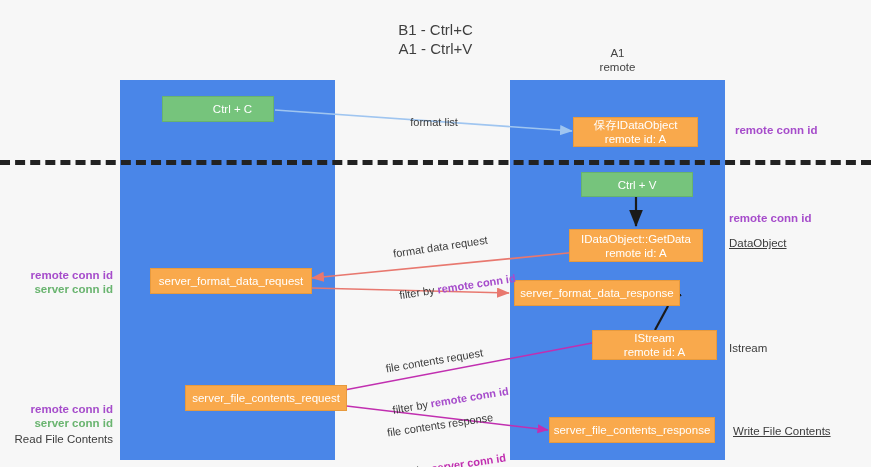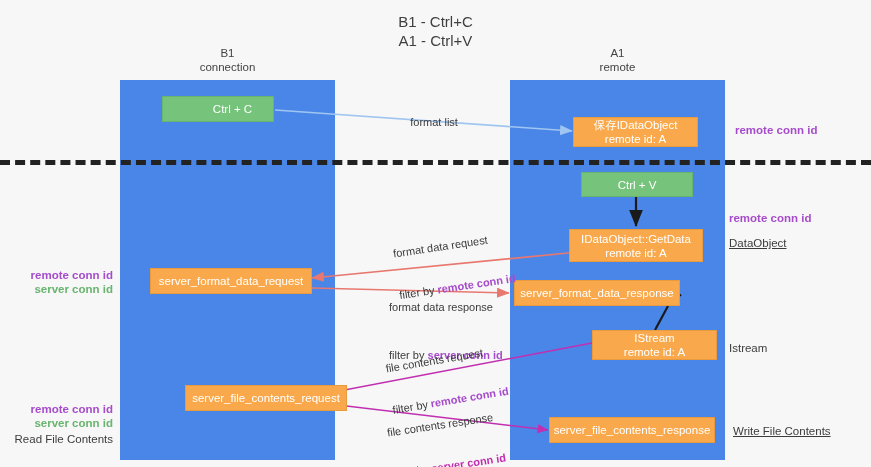--- a/index.html
+++ b/index.html
@@ -7,21 +7,21 @@
     width:871px;height:467px;
     background:#f7f7f7;
     font-family:"Liberation Sans","DejaVu Sans",sans-serif;
     position:relative;overflow:hidden;
     color:#3c3c3c;
   }
   #stage{position:absolute;left:0;top:0;width:871px;height:467px;}
   svg#wires{position:absolute;left:0;top:0;width:871px;height:467px;pointer-events:none;}
 
   .title{
-    position:absolute;left:0;top:12px;width:871px;text-align:center;
+    position:absolute;left:0;top:20px;width:871px;text-align:center;
     font-size:15px;line-height:19px;color:#3f3f3f;
   }
   .title div{white-space:pre;}
 
   .lane{
     position:absolute;top:80px;height:380px;background:#4a86e8;
   }
   #lane-b1{left:120px;width:215px;}
   #lane-a1{left:510px;width:215px;}
 
@@ -65,24 +65,20 @@
 </head>
 <body>
 
 <div id="stage">
 
   <div class="title">
     <div>B1 - Ctrl+C</div>
     <div>A1 - Ctrl+V</div>
   </div>
 
-  <div class="lane-head" id="head-b1">
-    <div>B1</div>
-    <div>connection</div>
-  </div>
   <div class="lane-head" id="head-a1">
     <div>A1</div>
     <div>remote</div>
   </div>
 
   <div class="lane" id="lane-b1"></div>
   <div class="lane" id="lane-a1"></div>
 
   <svg id="wires" viewBox="0 0 871 467">
     <defs>
@@ -159,24 +155,20 @@
 
   <div class="edge-label" style="left:398px;top:101px;">
     <span>format list</span>
   </div>
 
   <div class="edge-label rot-8" style="left:388px;top:219px;">
     <div>format data request</div>
     <div><span>filter by </span><span class="hl-purple">remote conn id</span></div>
   </div>
 
-  <div class="edge-label" style="left:389px;top:272px;">
-    <div>format data response</div>
-    <div style="margin-top:6px;"><span>filter by </span><span class="hl-purple">server conn id</span></div>
-  </div>
 
   <div class="edge-label rot-9" style="left:380px;top:334px;">
     <div>file contents request</div>
     <div><span>filter by </span><span class="hl-purple">remote conn id</span></div>
   </div>
 
   <div class="edge-label rot-8" style="left:382px;top:398px;">
     <div>file contents response</div>
     <div><span>filter by </span><span class="hl-magenta">server conn id</span></div>
   </div>

